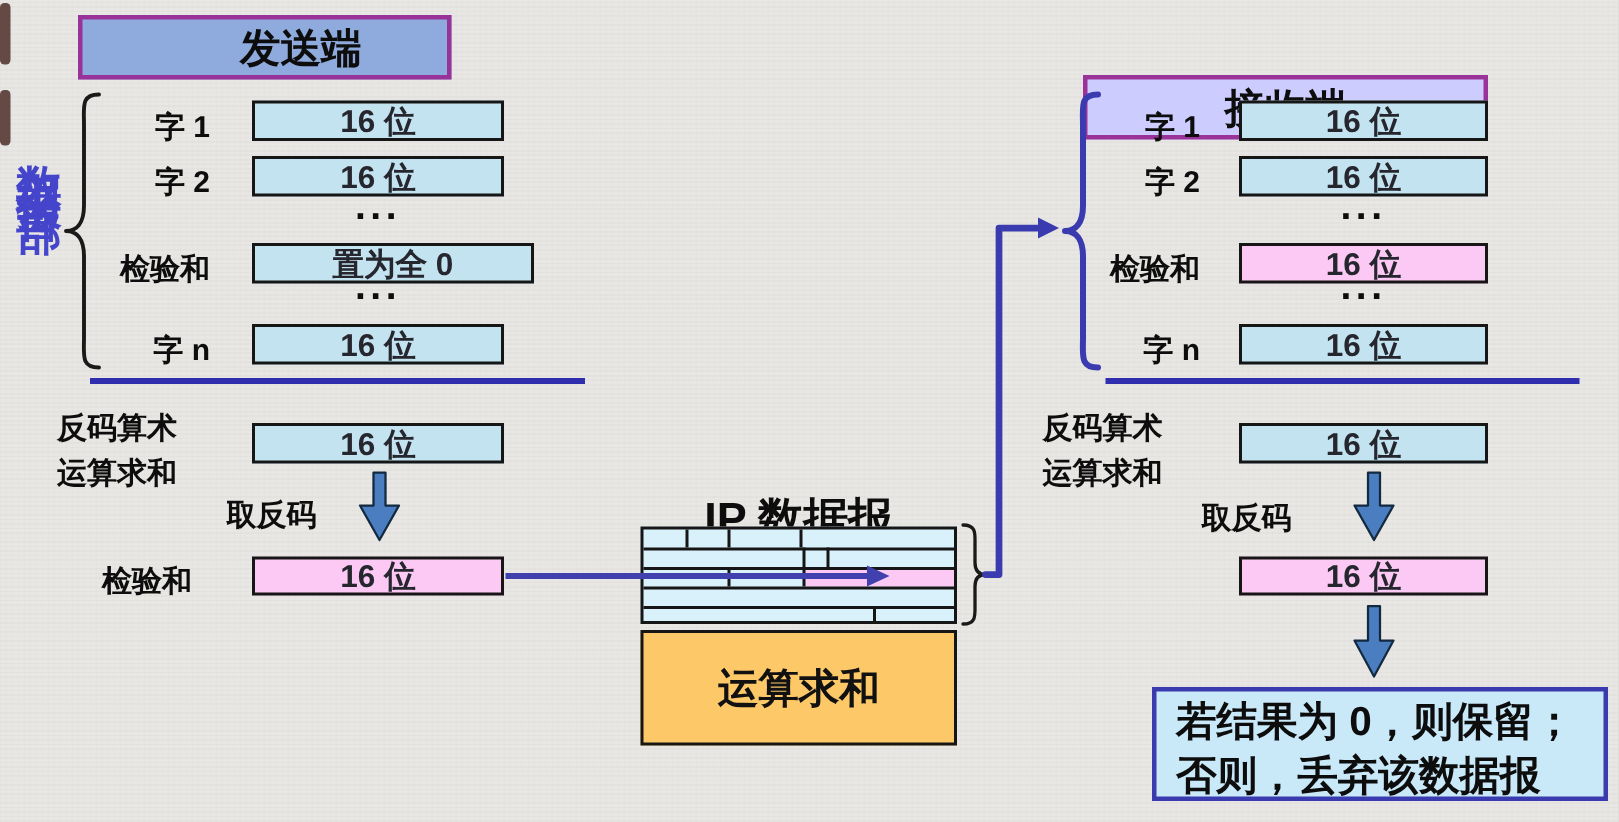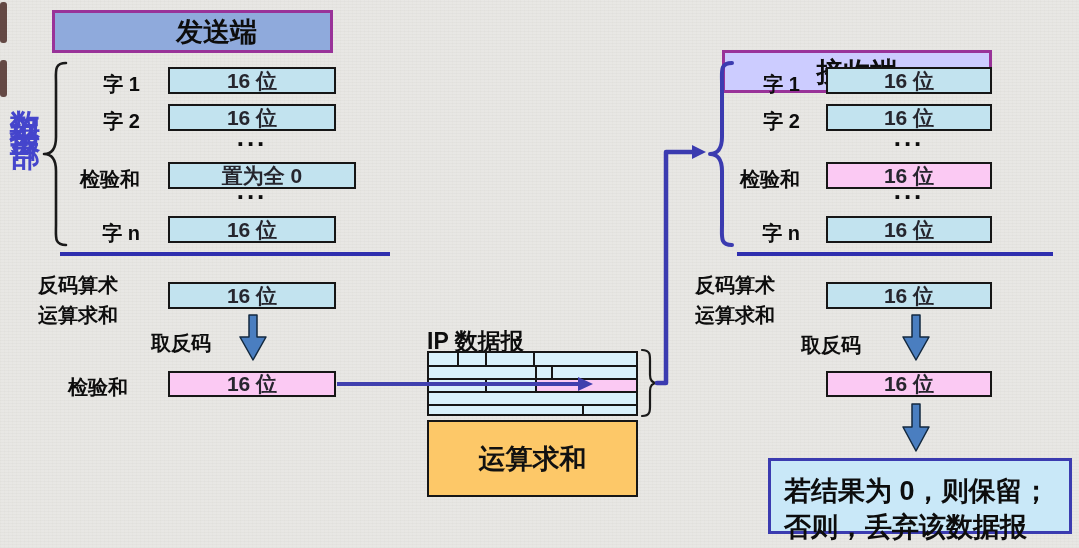--- a/index.html
+++ b/index.html
@@ -31,42 +31,42 @@
   .dots{position:absolute;font-size:26px;font-weight:900;letter-spacing:3px;text-align:center;color:#0d0d0d;line-height:26px;}
   .vlabel{
     position:absolute;writing-mode:vertical-rl;text-orientation:upright;
     font-size:30px;font-weight:bold;letter-spacing:7px;
     color:var(--c-text-side-label,#4545cc);
   }
   .grid{position:absolute;background:var(--c-grid-cyan,#d9f1fb);border:2px solid #161616;box-sizing:border-box;}
   .grid .h{position:absolute;left:0;right:0;height:2px;background:#161616;}
   .grid .v{position:absolute;width:2px;background:#161616;}
   .grid .pinkseg{position:absolute;background:var(--c-box-pink,#fbc9f3);}
-  .dg-title{position:absolute;font-size:23px;font-weight:bold;text-align:left;color:#0d0d0d;}
+  .dg-title{position:absolute;font-size:30px;font-weight:bold;text-align:center;color:#0d0d0d;}
   .orange{
     position:absolute;background:var(--c-box-orange,#fdc868);border:2px solid #161616;box-sizing:border-box;
     display:flex;align-items:center;justify-content:center;font-size:27px;font-weight:bold;color:#111;
   }
   .decision{
     position:absolute;background:var(--c-box-result,#c9e8f8);
     border:3px solid var(--c-brace-navy,#3b3bb0);box-sizing:border-box;
-    font-size:27px;font-weight:bold;line-height:36px;padding:12px 0 0 13px;color:#0d0d0d;
+    font-size:27px;font-weight:bold;line-height:36px;padding:2px 0 0 13px;color:#0d0d0d;
   }
   .edge-mark{position:absolute;left:0;width:7px;background:#4c2d28;border-radius:3px;opacity:0.85;}
   svg{position:absolute;overflow:visible;}
 </style>
 </head>
 <body>
 
 <div class="canvas">
 
   <div class="edge-mark" style="top:2px;height:41px;"></div>
   <div class="edge-mark" style="top:60px;height:37px;"></div>
 
-  <div class="hdr" style="left:52px;top:10px;width:281px;background:var(--c-sender-header,#8faadc);padding-left:48px;">
+  <div class="hdr" style="left:52px;top:10px;width:249px;background:var(--c-sender-header,#8faadc);padding-left:48px;">
     <span>发送端</span>
   </div>
 
   <div class="vlabel" style="left:4px;top:86px;">数据报首部</div>
 
   <svg style="left:40px;top:60px;" width="30" height="188" viewBox="0 0 30 188">
     <path d="M 26 3 C 14 3 16 11 16 23 L 16 77 C 16 89 11 94 4 94 C 11 94 16 99 16 111 L 16 165 C 16 177 14 185 26 185" fill="none" stroke="#1a1a1a" stroke-width="2.6" stroke-linecap="round" stroke-linejoin="round"></path>
   </svg>
 
   <div class="lbl" style="left:50px;top:71px;width:90px;">字 1</div>

